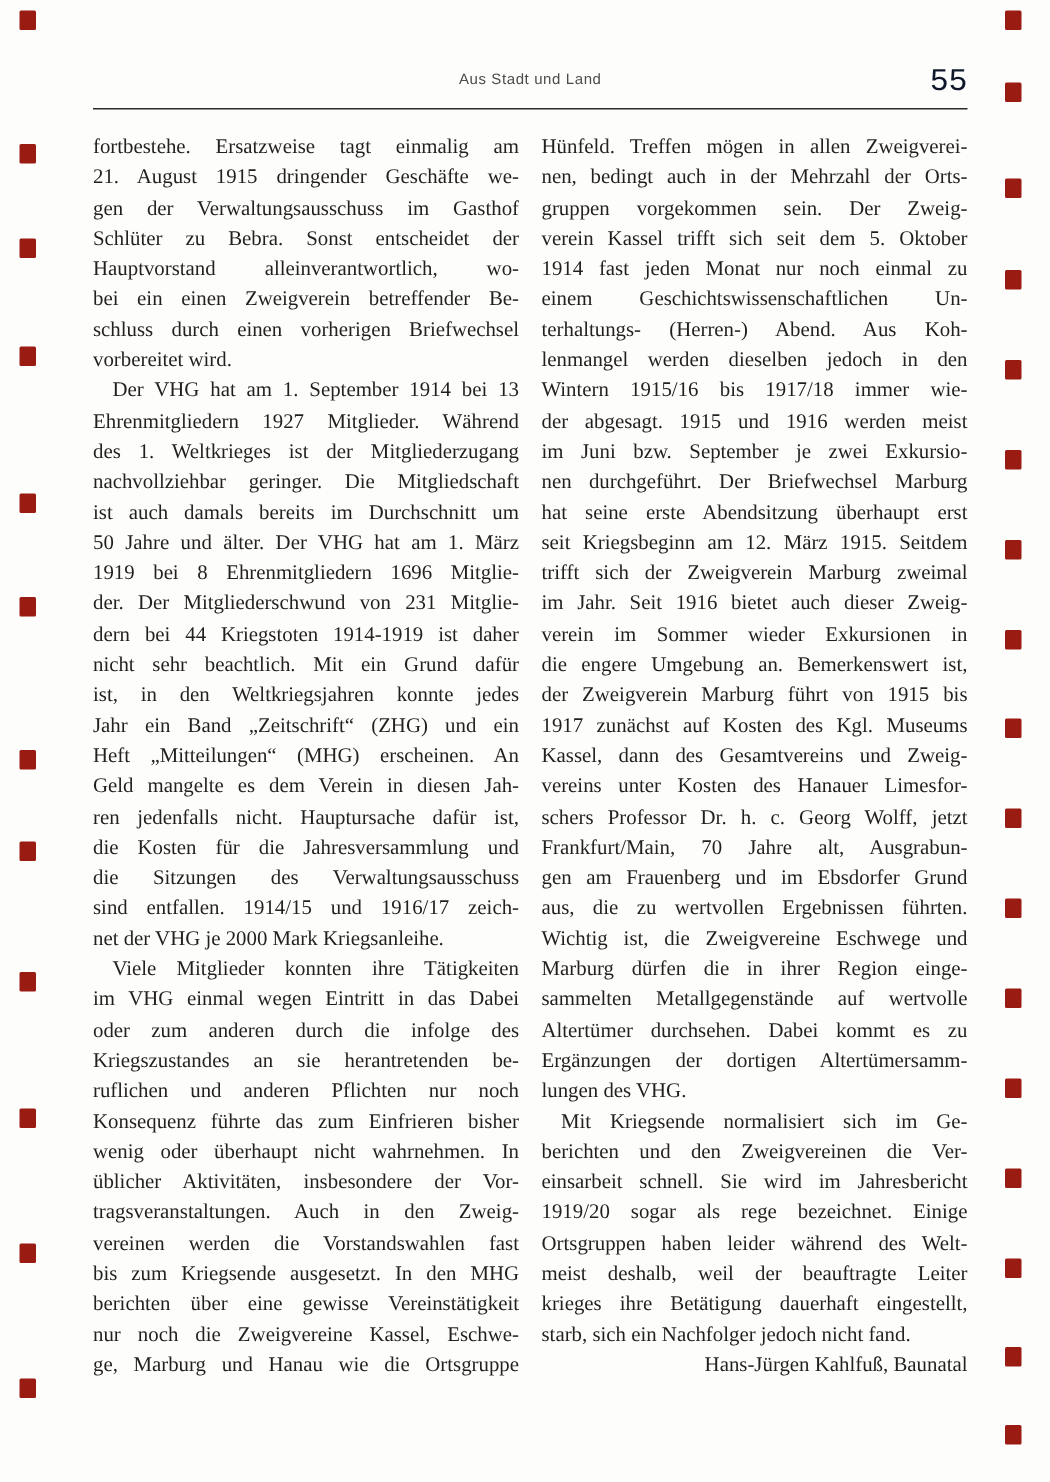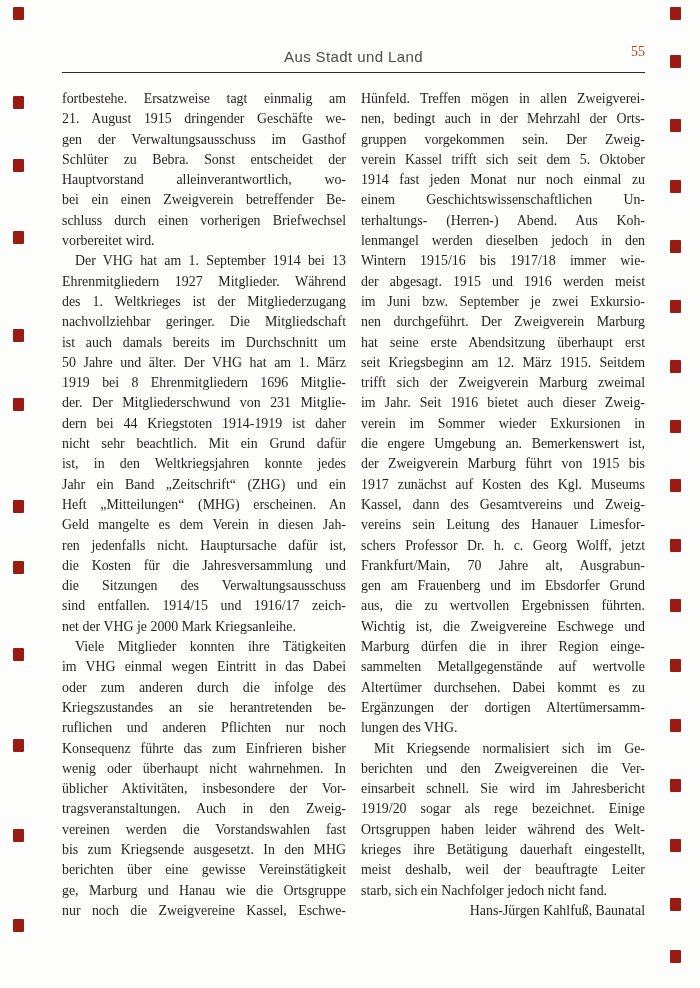--- a/index.html
+++ b/index.html
@@ -11,30 +11,30 @@
     font-family: "Liberation Serif", "DejaVu Serif", serif;
     color: #221f1c;
     overflow: hidden;
   }
   
   .running-head {
     position: absolute;
     top: 48px; left: 62px; width: 583px;
     text-align: center;
     font-family: "Liberation Sans", "DejaVu Sans", sans-serif;
-    font-size: 15px;
+    font-size: 10px;
     letter-spacing: 0.4px;
     color: #4c4c4c;
   }
   .page-number {
     position: absolute;
     top: 44px; right: 55px;
-    font-family: Liberation Serif, serif;
-    font-size: 14px;
-    color: #c2410c;
+    font-family: Liberation Mono, monospace;
+    font-size: 21px;
+    color: #0f172a;
   }
   .head-rule {
     position: absolute;
     top: 72px; left: 62px; width: 583px;
     height: 0;
     border: none;
     border-top: 1.2px solid #2b2b2b;
     margin: 0;
   }
   
@@ -109,63 +109,63 @@
         <div class="line">oder zum anderen durch die infolge des</div>
         <div class="line">Kriegszustandes an sie herantretenden be-</div>
         <div class="line">ruflichen und anderen Pflichten nur noch</div>
         <div class="line">Konsequenz führte das zum Einfrieren bisher</div>
         <div class="line">wenig oder überhaupt nicht wahrnehmen. In</div>
         <div class="line">üblicher Aktivitäten, insbesondere der Vor-</div>
         <div class="line">tragsveranstaltungen. Auch in den Zweig-</div>
         <div class="line">vereinen werden die Vorstandswahlen fast</div>
         <div class="line">bis zum Kriegsende ausgesetzt. In den MHG</div>
         <div class="line">berichten über eine gewisse Vereinstätigkeit</div>
+        <div class="line">nur noch die Zweigvereine Kassel, Eschwe-</div>
         <div class="line">ge, Marburg und Hanau wie die Ortsgruppe</div>
-        <div class="line">nur noch die Zweigvereine Kassel, Eschwe-</div>
       </section>
     <section class="col">
         <div class="line">Hünfeld. Treffen mögen in allen Zweigverei-</div>
         <div class="line">nen, bedingt auch in der Mehrzahl der Orts-</div>
         <div class="line">gruppen vorgekommen sein. Der Zweig-</div>
         <div class="line">verein Kassel trifft sich seit dem 5. Oktober</div>
         <div class="line">1914 fast jeden Monat nur noch einmal zu</div>
         <div class="line">einem Geschichtswissenschaftlichen Un-</div>
         <div class="line">terhaltungs- (Herren-) Abend. Aus Koh-</div>
         <div class="line">lenmangel werden dieselben jedoch in den</div>
         <div class="line">Wintern 1915/16 bis 1917/18 immer wie-</div>
         <div class="line">der abgesagt. 1915 und 1916 werden meist</div>
         <div class="line">im Juni bzw. September je zwei Exkursio-</div>
-        <div class="line">nen durchgeführt. Der Zweigverein Marburg</div>
+        <div class="line">nen durchgeführt. Der Briefwechsel Marburg</div>
         <div class="line">hat seine erste Abendsitzung überhaupt erst</div>
         <div class="line">seit Kriegsbeginn am 12. März 1915. Seitdem</div>
         <div class="line">trifft sich der Zweigverein Marburg zweimal</div>
         <div class="line">im Jahr. Seit 1916 bietet auch dieser Zweig-</div>
         <div class="line">verein im Sommer wieder Exkursionen in</div>
         <div class="line">die engere Umgebung an. Bemerkenswert ist,</div>
         <div class="line">der Zweigverein Marburg führt von 1915 bis</div>
         <div class="line">1917 zunächst auf Kosten des Kgl. Museums</div>
         <div class="line">Kassel, dann des Gesamtvereins und Zweig-</div>
-        <div class="line">vereins sein Leitung des Hanauer Limesfor-</div>
+        <div class="line">vereins unter Kosten des Hanauer Limesfor-</div>
         <div class="line">schers Professor Dr. h. c. Georg Wolff, jetzt</div>
         <div class="line">Frankfurt/Main, 70 Jahre alt, Ausgrabun-</div>
         <div class="line">gen am Frauenberg und im Ebsdorfer Grund</div>
         <div class="line">aus, die zu wertvollen Ergebnissen führten.</div>
         <div class="line">Wichtig ist, die Zweigvereine Eschwege und</div>
         <div class="line">Marburg dürfen die in ihrer Region einge-</div>
         <div class="line">sammelten Metallgegenstände auf wertvolle</div>
         <div class="line">Altertümer durchsehen. Dabei kommt es zu</div>
         <div class="line">Ergänzungen der dortigen Altertümersamm-</div>
         <div class="line para-end">lungen des VHG.</div>
         <div class="line indent">Mit Kriegsende normalisiert sich im Ge-</div>
         <div class="line">berichten und den Zweigvereinen die Ver-</div>
         <div class="line">einsarbeit schnell. Sie wird im Jahresbericht</div>
         <div class="line">1919/20 sogar als rege bezeichnet. Einige</div>
         <div class="line">Ortsgruppen haben leider während des Welt-</div>
+        <div class="line">meist deshalb, weil der beauftragte Leiter</div>
         <div class="line">krieges ihre Betätigung dauerhaft eingestellt,</div>
-        <div class="line">meist deshalb, weil der beauftragte Leiter</div>
         <div class="line para-end">starb, sich ein Nachfolger jedoch nicht fand.</div>
         <div class="line sig">Hans-Jürgen Kahlfuß, Baunatal</div>
       </section>
   </div>
 
   <div>
       <div class="mark" style="left: 13px; top: 7px; background: rgb(154, 27, 17);"></div>
       <div class="mark" style="left: 13px; top: 96px; background: rgb(154, 27, 17);"></div>
       <div class="mark" style="left: 13px; top: 159px; background: rgb(154, 27, 17);"></div>
       <div class="mark" style="left: 13px; top: 231px; background: rgb(154, 27, 17);"></div>

